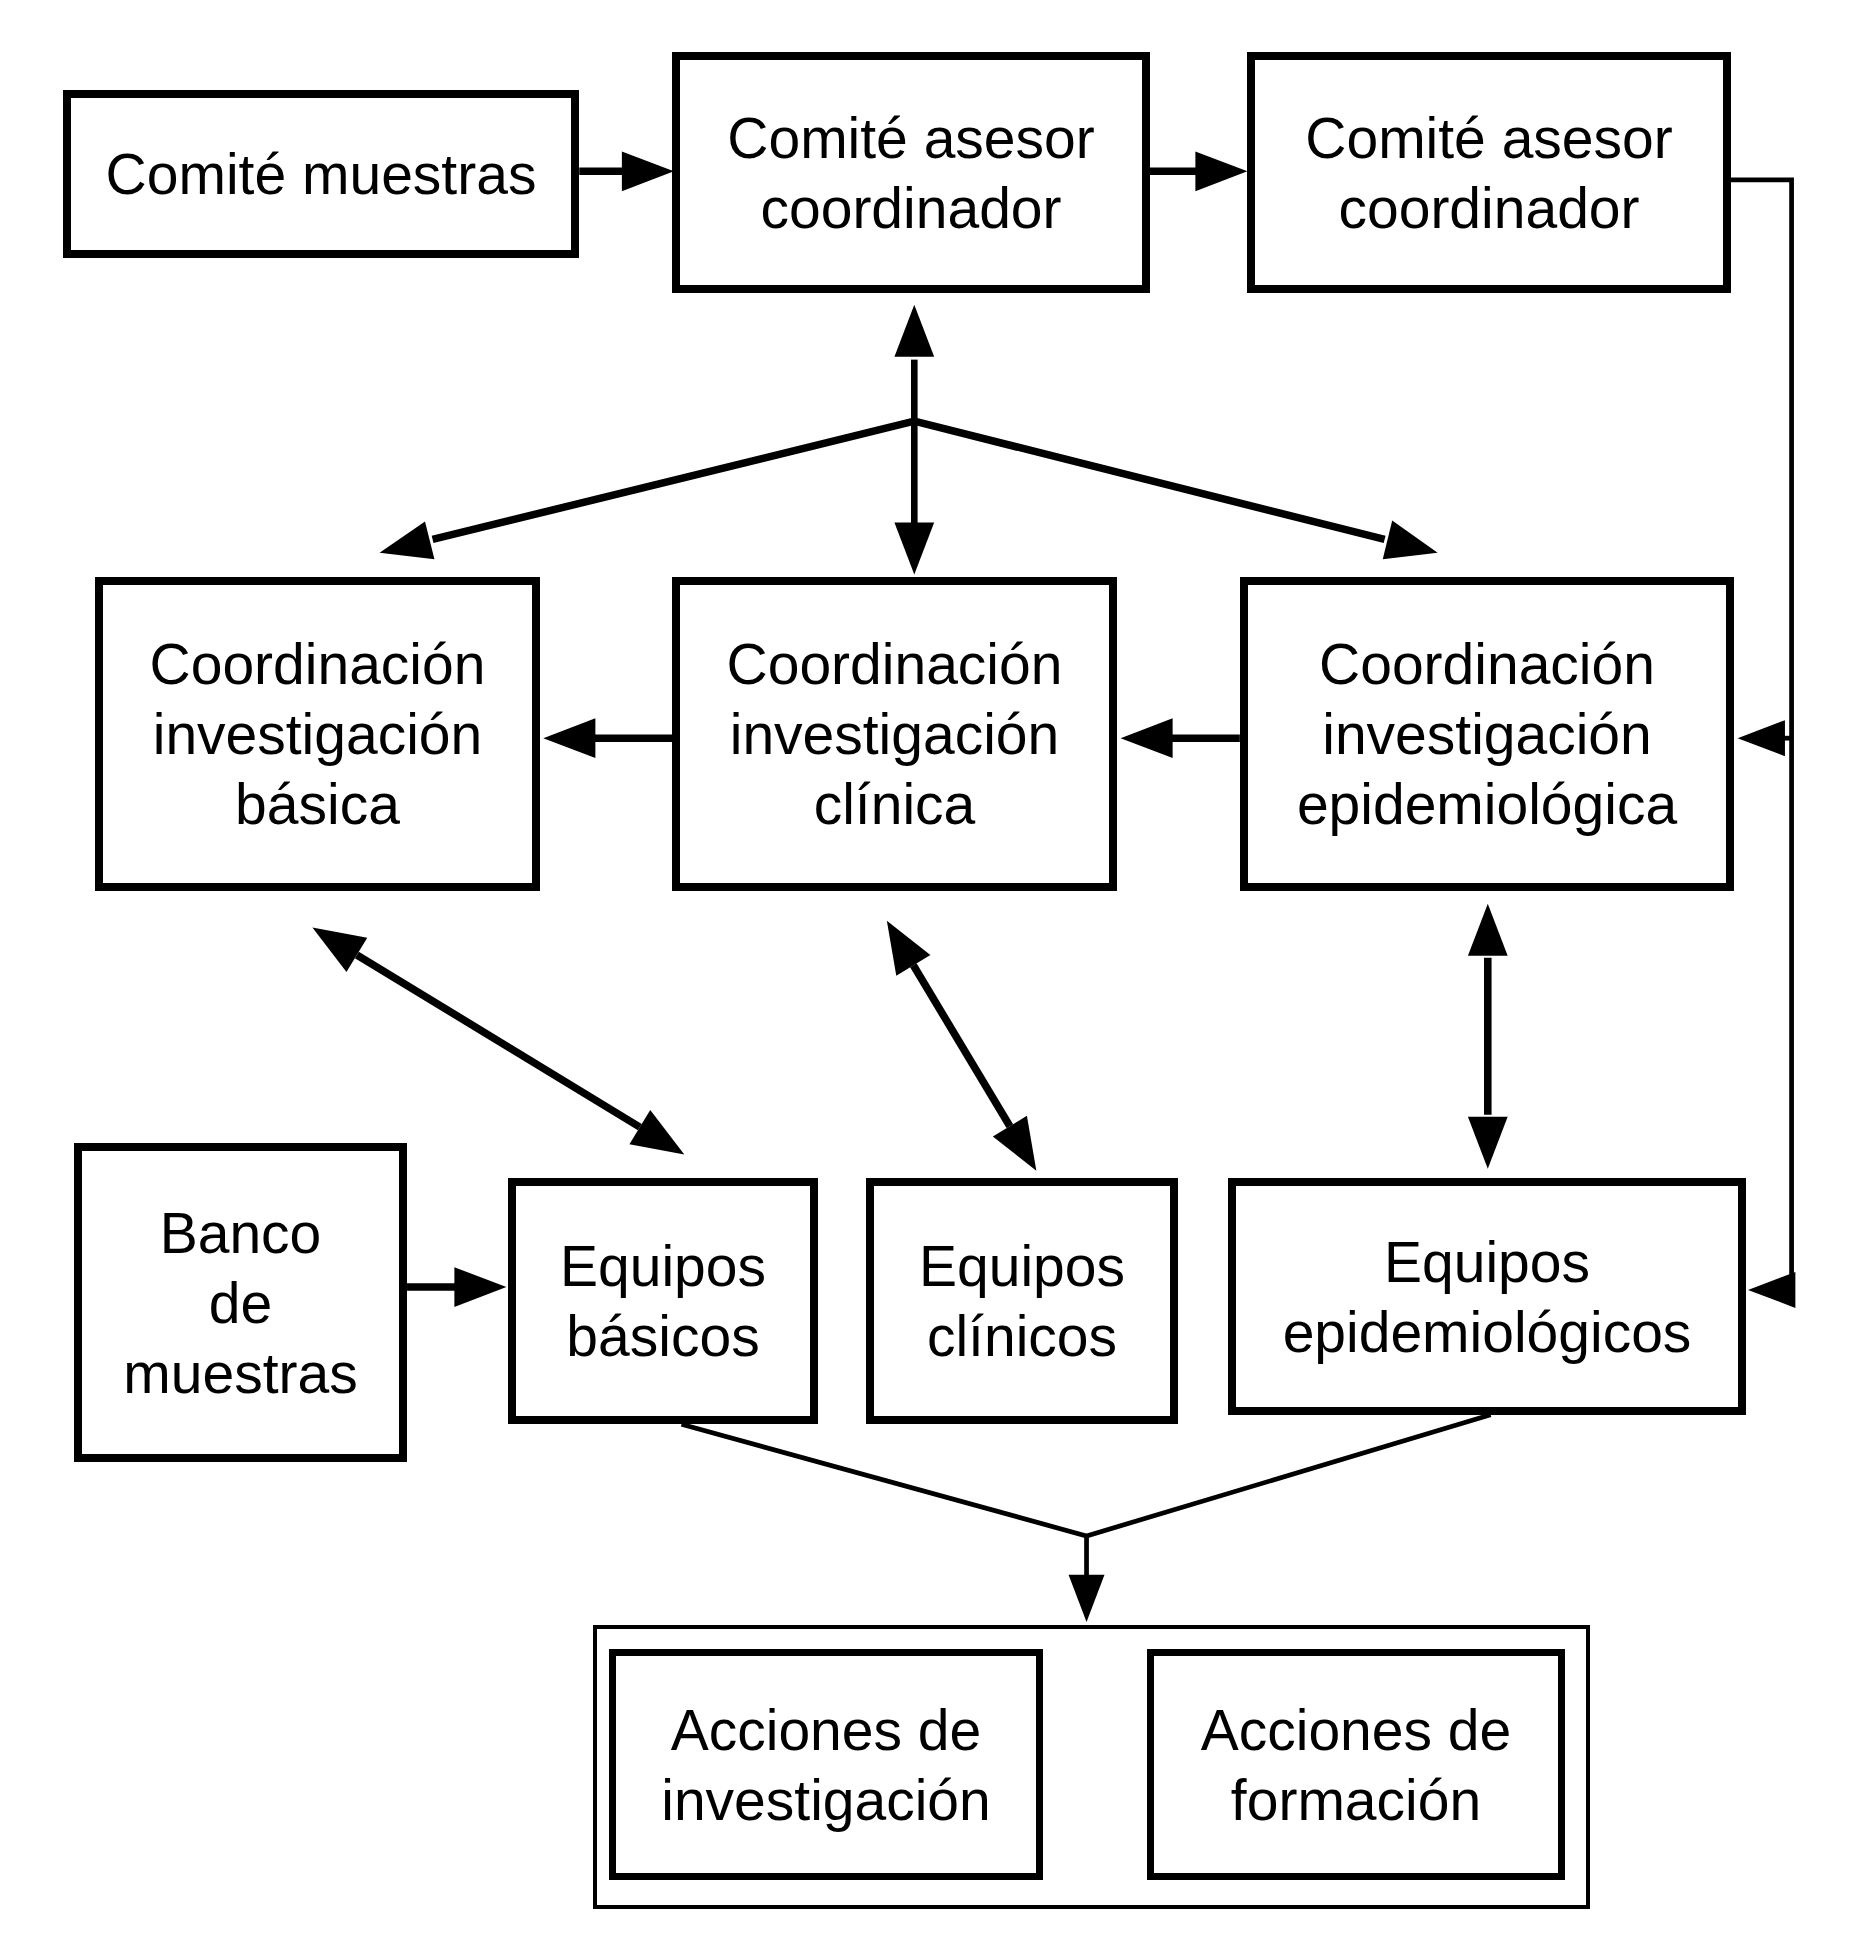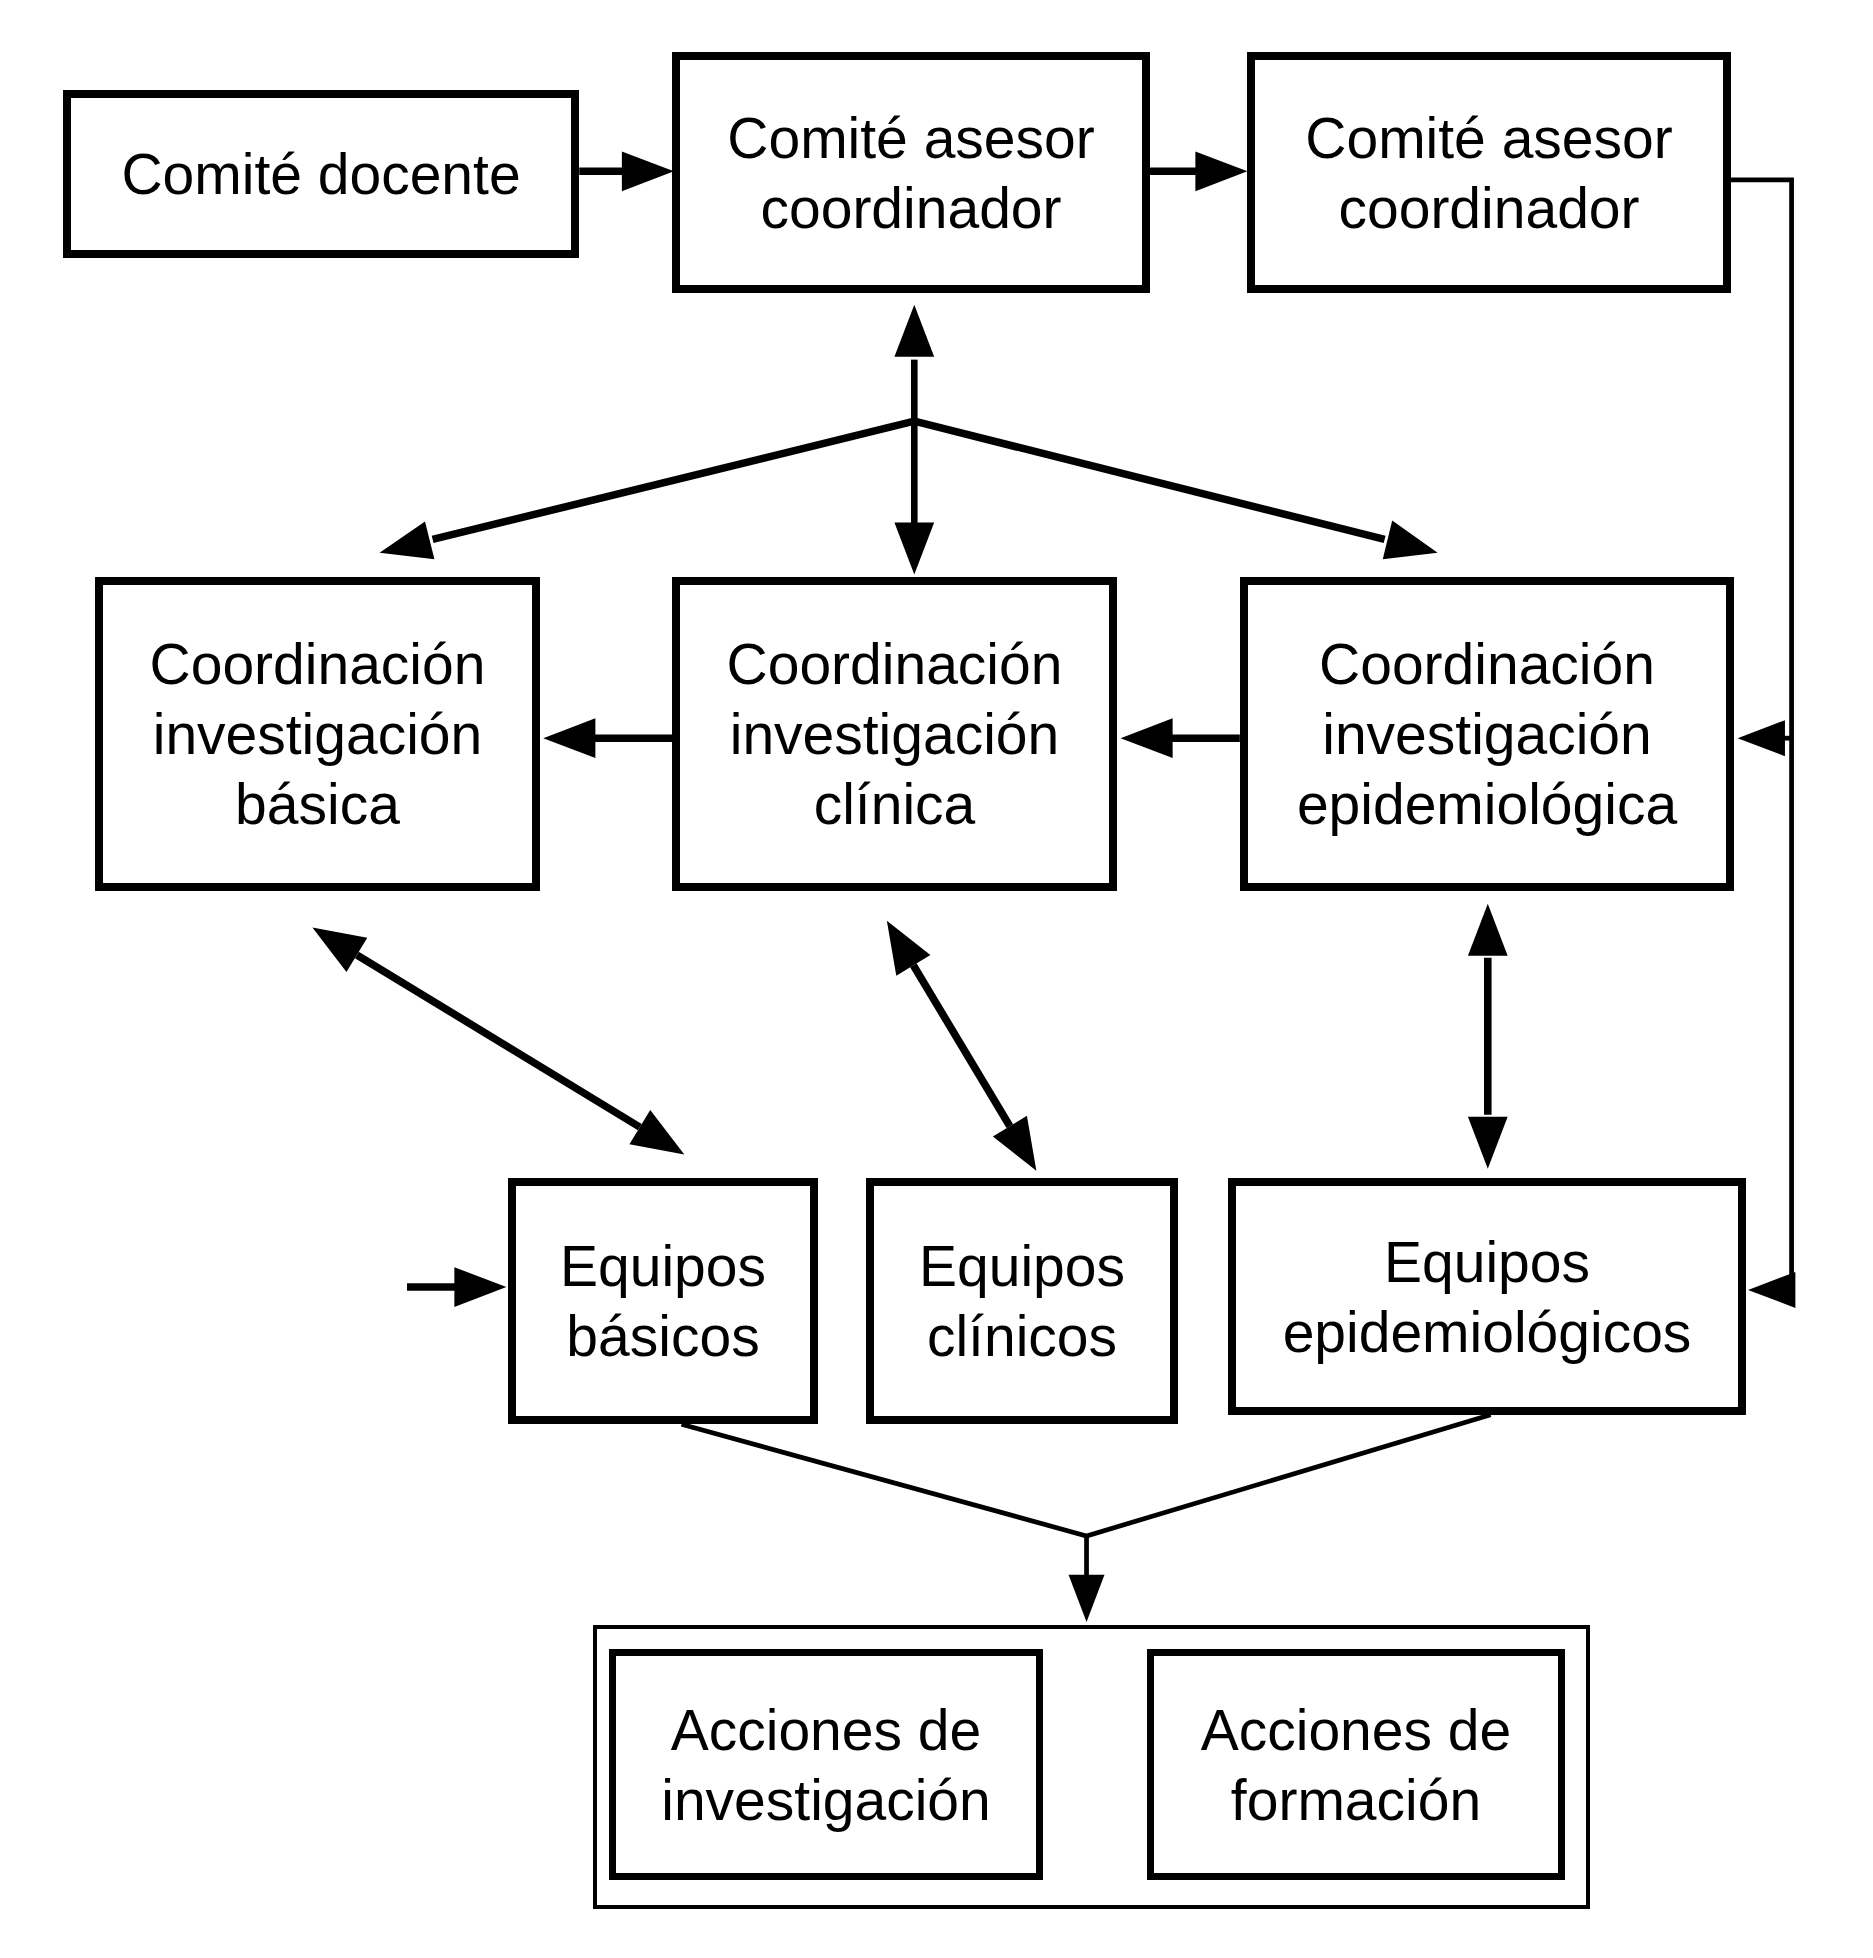--- a/index.html
+++ b/index.html
@@ -135,40 +135,43 @@
       <polygon class="head" points="1572,1235 1551,1180 1593,1180"></polygon>
     </g>
 
     <g>
       <polyline class="wire w5" points="720,1505 1148,1623 1575,1495"></polyline>
       <line class="wire w5" x1="1148" y1="1623" x2="1148" y2="1666"></line>
       <polygon class="head" points="1148,1714 1129,1664 1167,1664"></polygon>
     </g>
   </svg>
 
-  <div class="node box-docente">Comité docente</div>
+  <div class="node box-docente">Comité muestras</div>
 
   <div class="node box-asesor1">Comité asesor
 coordinador</div>
 
   <div class="node box-asesor2">Comité asesor
 coordinador</div>
 
   <div class="node box-basica">Coordinación
 investigación
 básica</div>
 
   <div class="node box-clinica">Coordinación
 investigación
 clínica</div>
 
   <div class="node box-epi">Coordinación
 investigación
 epidemiológica</div>
 
+  <div class="node box-banco">Banco
+de
+muestras</div>
 
   <div class="node box-eqbas">Equipos
 básicos</div>
 
   <div class="node box-eqcli">Equipos
 clínicos</div>
 
   <div class="node box-eqepi">Equipos
 epidemiológicos</div>
 

